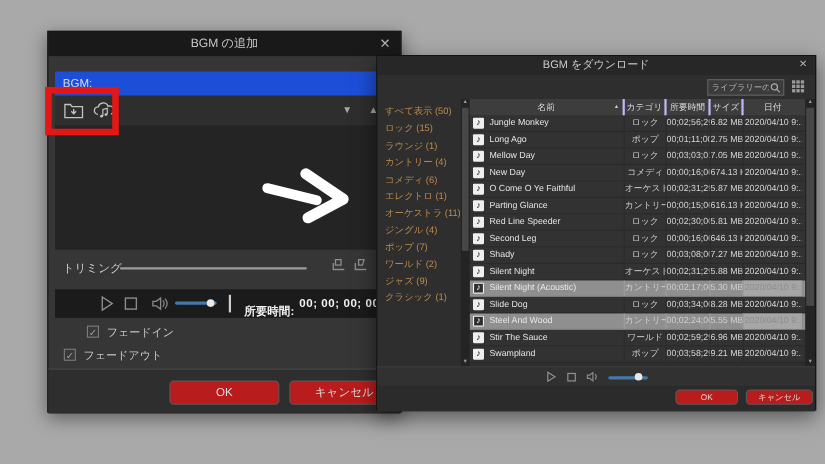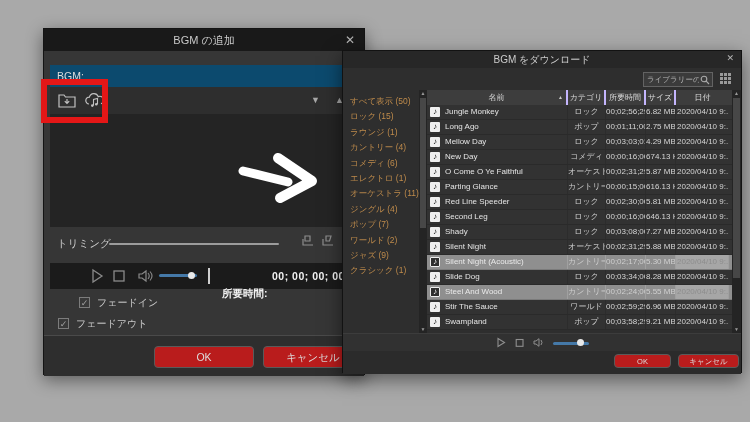--- a/index.html
+++ b/index.html
@@ -7,36 +7,36 @@
   body { background:#a9a9a9; font-family:"Liberation Sans","DejaVu Sans",sans-serif; overflow:hidden; position:relative; }
   .abs { position:absolute; }
 
   
   .dlg-left { left:43px; top:28px; width:322px; height:347px; background:#363636;
     border:1px solid #141414; box-shadow:0 5px 16px rgba(0,0,0,.45); z-index:1; }
   .dlg-left .titlebar { left:0; top:0; right:0; height:22px; background:#191919; }
   .dlg-left .title { width:100%; text-align:center; line-height:22px; font-size:11px; color:#c9c9c9; }
   .closex { color:#b5b5b5; font-size:12px; cursor:default; }
   .dlg-left .closex { right:9px; top:4px; }
-  .bgm-bar { left:6px; right:10px; top:36px; height:22px; background:#0c4a6e; }
+  .bgm-bar { left:6px; right:10px; top:36px; height:22px; background:#1d4ed8; }
   .bgm-bar span { margin-left:7px; line-height:22px; font-size:10.5px; color:#dcdcdc; }
   .tool-row { left:6px; right:6px; top:58px; height:27px; background:#2e2e2e; }
   .icon-btn { top:4px; width:24px; height:19px; }
   .mv { font-size:9px; color:#a8a8a8; top:8px; }
   .list-area { left:6px; right:6px; top:85px; height:113px; background:#242424; }
   .trim-row { left:0; right:0; top:198px; height:36px; }
   .trim-label { left:13px; top:10px; font-size:10.5px; color:#cccccc; }
   .trim-track { left:65px; top:16px; width:170px; height:2px; background:#9c9c9c; border-radius:1px; }
   .mark-ico { top:7px; width:14px; height:14px; }
   .play-bar { left:6px; right:6px; top:234px; height:26px; background:#1b1b1b; }
   .pb-ico { top:5px; }
   .vol-line { height:3px; border-radius:2px; }
   .vol-knob { width:7px; height:7px; border-radius:50%; background:#e9e9e9; }
   .pb-divider { width:2px; height:16px; background:#cfcfcf; top:5px; }
-  .dur-label { font-size:10.5px; font-weight:bold; color:#f2f2f2; top:24px; }
+  .dur-label { font-size:10.5px; font-weight:bold; color:#f2f2f2; top:13px; }
   .dur-value { font-size:10.5px; font-weight:bold; color:#f2f2f2; top:7px; letter-spacing:.5px; }
   .fade-area { left:0; right:0; top:260px; height:46px; }
   .chk-row { left:14px; height:14px; }
   .chk-box { width:11px; height:11px; border:1px solid #7c7c7c; background:#393939; display:inline-block;
     vertical-align:middle; text-align:center; line-height:10px; font-size:9px; color:#a2a2a2; }
   .chk-label { font-size:10px; color:#c9c9c9; vertical-align:middle; margin-left:7px; }
   .btn-bar-l { left:0; right:0; top:306px; height:41px; background:#2e2e2e; border-top:1px solid #4a4a4a; }
   .btn { background:#b91c1c; border:1px solid #5a5a5a; border-radius:4px; color:#dddddd; text-align:center; }
   .btn-l { top:10px; width:100px; height:22px; line-height:21px; font-size:10.5px; }
 
@@ -266,21 +266,21 @@
             <div class="c csize">2.75 MB</div>
             <div class="c cdate">2020/04/10 9:...</div>
           </div>
           <div class="trow">
             <div class="c cname">
               <span class="nico">♪</span>
               <span class="ntxt">Mellow Day</span>
             </div>
             <div class="c ccat">ロック</div>
             <div class="c cdur">00;03;03;01</div>
-            <div class="c csize">4.29 MB</div>
+            <div class="c csize">7.05 MB</div>
             <div class="c cdate">2020/04/10 9:...</div>
           </div>
           <div class="trow">
             <div class="c cname">
               <span class="nico">♪</span>
               <span class="ntxt">New Day</span>
             </div>
             <div class="c ccat">コメディ</div>
             <div class="c cdur">00;00;16;00</div>
             <div class="c csize">674.13 KB</div>

